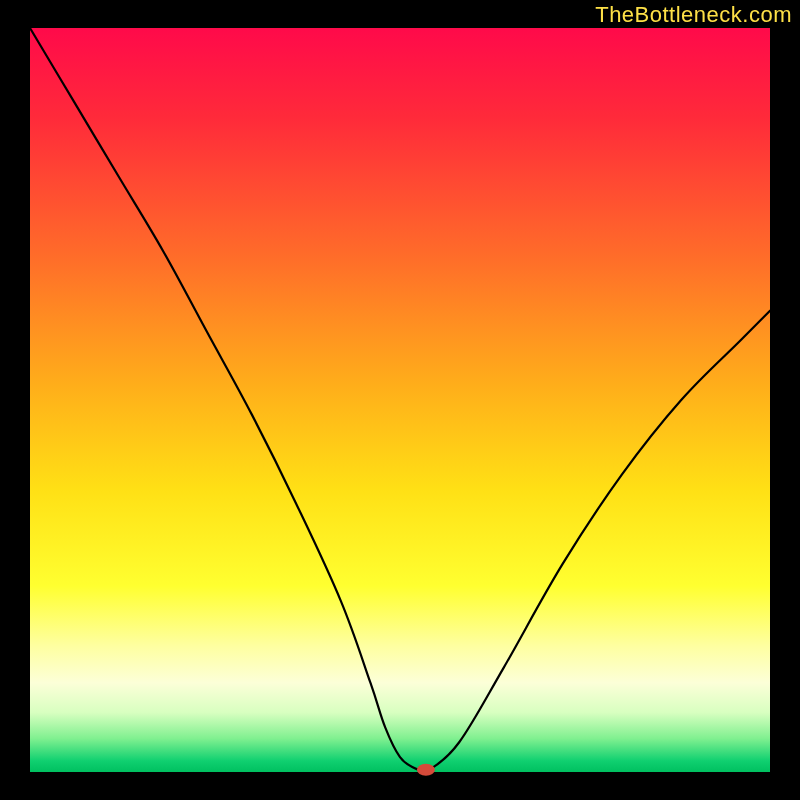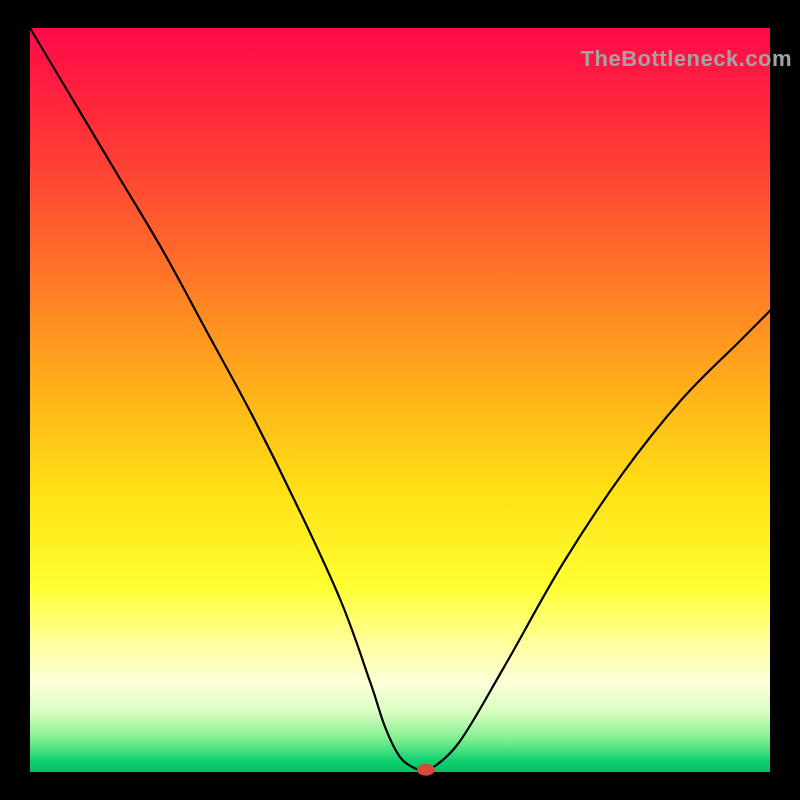--- a/index.html
+++ b/index.html
@@ -13,26 +13,25 @@
   }
   #wrap {
     position: relative;
     width: 800px;
     height: 800px;
   }
   #watermark {
     position: absolute;
     top: 2px;
     right: 8px;
-    color: #a3a3a3;
+    color: #fde047;
     font-size: 22px;
-    font-weight: 700;
+    font-weight: 400;
     letter-spacing: 0.5px;
     z-index: 3;
-    margin-top: 44px;
   }
   svg {
     position: absolute;
     left: 0;
     top: 0;
   }
 </style>
 </head>
 <body>
 <div id="wrap">

